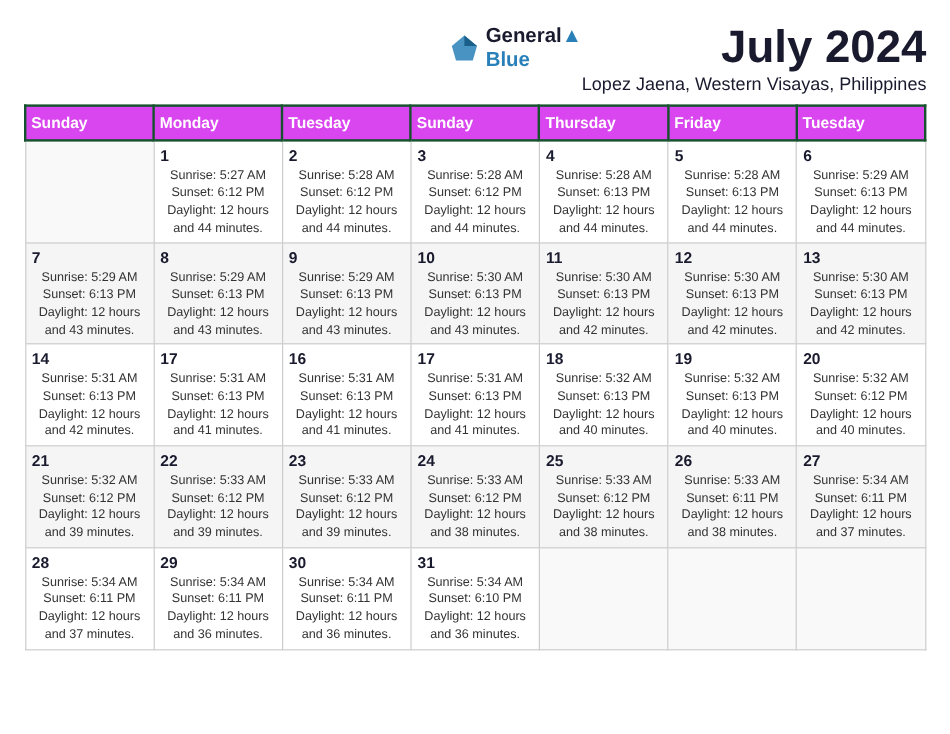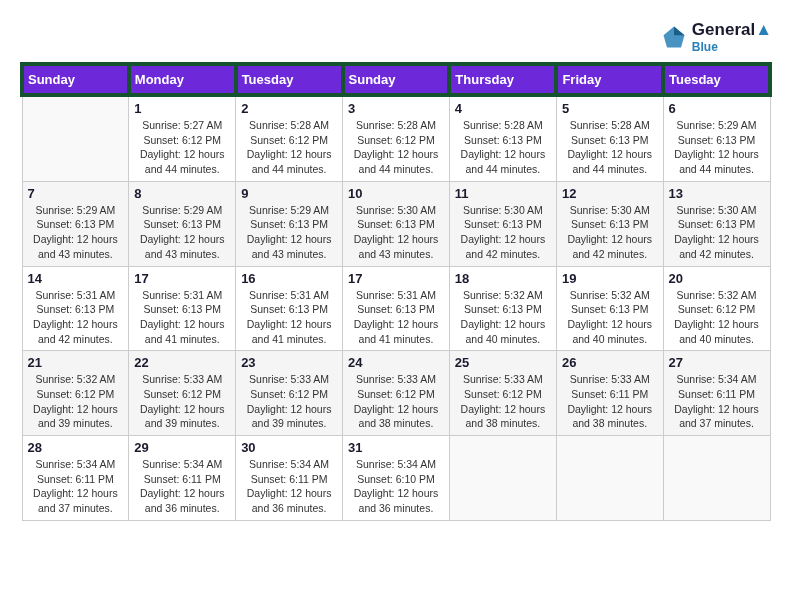--- a/index.html
+++ b/index.html
@@ -38,27 +38,27 @@
       font-size: 15px;
       color: #1a1a2e;
       font-weight: normal;
     }
     table {
       width: 100%;
       border-collapse: collapse;
       font-size: 11px;
     }
     thead tr th {
-      background-color: #6d28d9;
+      background-color: #d946ef;
       color: #fff;
       padding: 6px 4px;
       text-align: left;
       font-size: 13px;
       font-weight: bold;
-      border: 4px solid #14532d;
+      border: 2px solid #14532d;
     }
     tbody tr td {
       border: 1px solid #ccc;
       padding: 4px 5px;
       vertical-align: top;
       width: 108px;
       min-height: 80px;
       background: #fff;
     }
     tbody tr:nth-child(even) td {
@@ -86,22 +86,26 @@
 
 <div class="header-area">
   <div class="logo">
     <svg class="logo-icon" viewBox="0 0 32 32">
       <rect x="0" y="0" width="32" height="32" fill="none"></rect>
       <polygon points="16,4 28,14 24,28 8,28 4,14" fill="#2980b9" opacity="0.85"></polygon>
       <polygon points="16,4 28,14 16,14" fill="#1a5f8a"></polygon>
     </svg>
     <div>
       <div style="font-size:17px;font-weight:bold;color:#1a1a2e;">General<span style="color:#2980b9;">▲</span></div>
-      <div style="font-size:12px;font-weight:bold;color:#2980b9;">Blue</div>
+      <div style="font-size:17px;font-weight:bold;color:#2980b9;">Blue</div>
     </div>
+  </div>
+  <div class="title-area">
+    <div class="main-title">July 2024</div>
+    <div class="subtitle">Lopez Jaena, Western Visayas, Philippines</div>
   </div>
 </div>
 
 <table>
   <thead>
     <tr>
     <th>Sunday</th>
         <th>Monday</th>
         <th>Tuesday</th>
         <th>Sunday</th>

